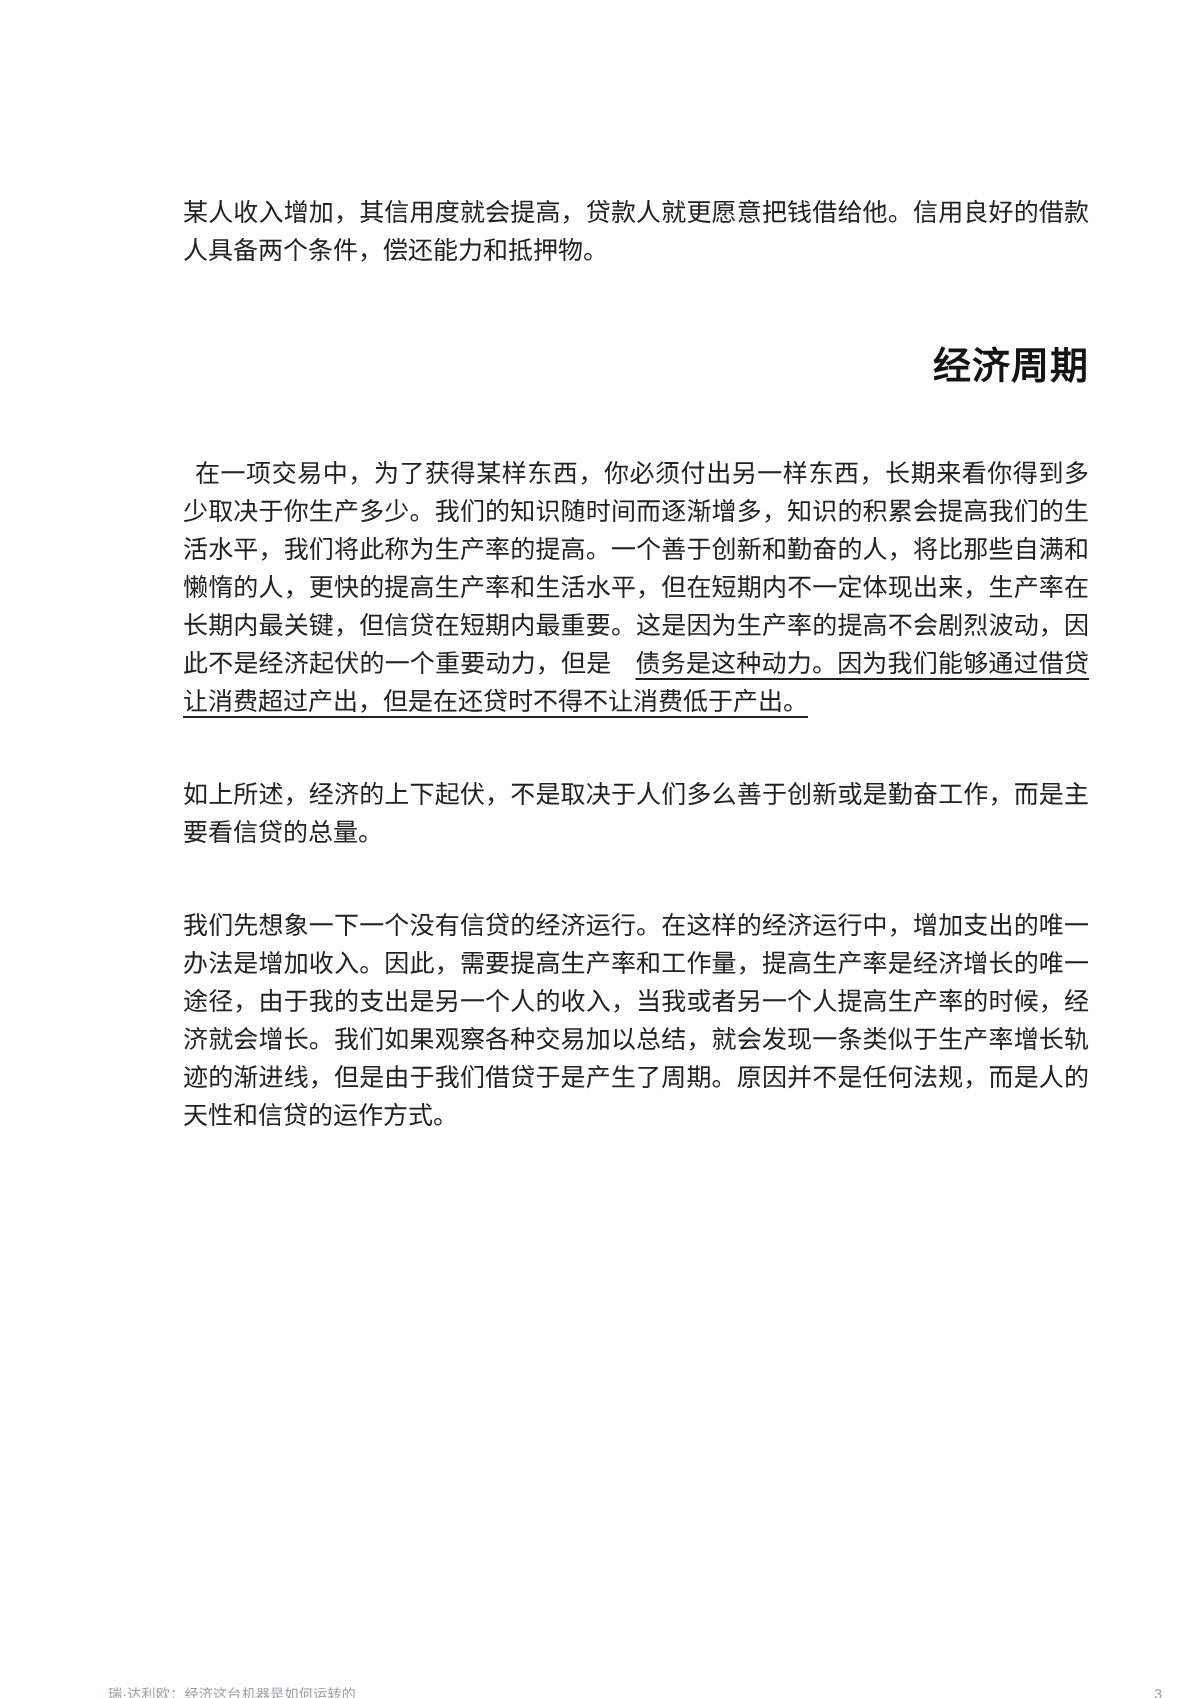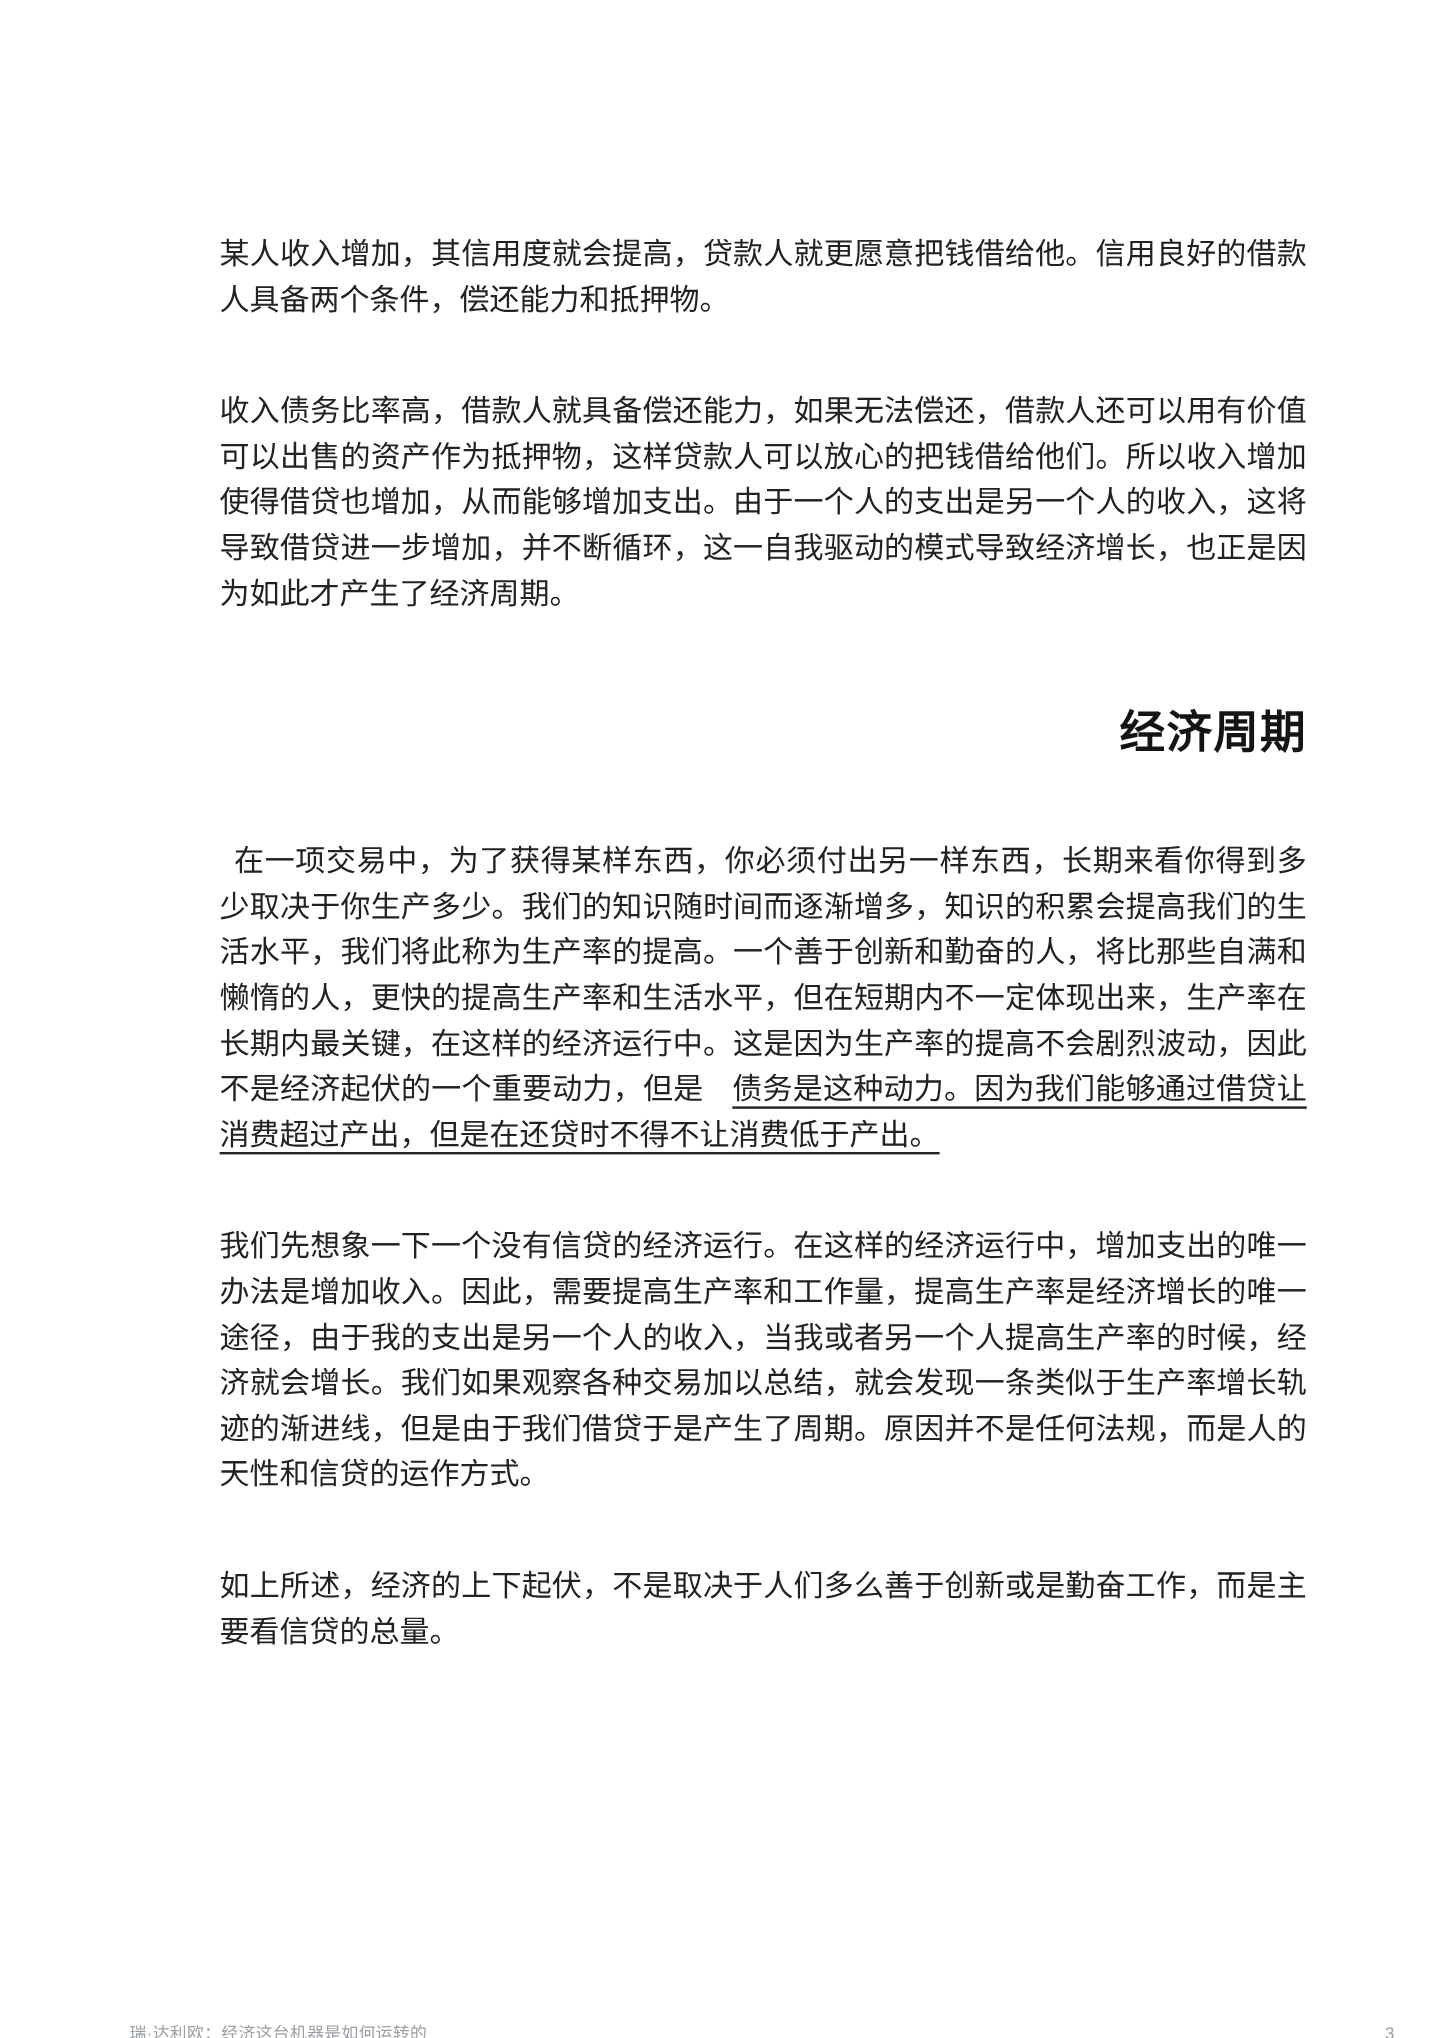--- a/index.html
+++ b/index.html
@@ -57,30 +57,29 @@
   .footer-page { color: #9aa0a6; }
 </style>
 </head>
 <body>
 
 <div class="page">
   <div class="content">
 
     <p class="body-para">某人收入增加，其信用度就会提高，贷款人就更愿意把钱借给他。信用良好的借款人具备两个条件，偿还能力和抵押物。</p>
 
-    <p class="body-para">收入债务比率高，借款人就具备偿还能力，如果无法偿还，借款人还可以用有价值可以出售的资产作为抵押物，这样贷款人可以放心的把钱借给他们。所以收入增加使得借贷也增加，从而能够增加支出。由于一个人的支出是另一个人的收入，这将导致借贷进一步增加，并不断循环，这一自我驱动的模式导致经济增长，也正是因为如此才产生了经济周期。</p>
 
     <h1 class="section-heading">经济周期</h1>
 
-    <p class="body-para"><span>在一项交易中，为了获得某样东西，你必须付出另一样东西，长期来看你得到多少取决于你生产多少。我们的知识随时间而逐渐增多，知识的积累会提高我们的生活水平，我们将此称为生产率的提高。一个善于创新和勤奋的人，将比那些自满和懒惰的人，更快的提高生产率和生活水平，但在短期内不一定体现出来，生产率在长期内最关键，在这样的经济运行中。这是因为生产率的提高不会剧烈波动，因此不是经济起伏的一个重要动力，但是</span><span class="underlined">债务是这种动力。因为我们能够通过借贷让消费超过产出，但是在还贷时不得不让消费低于产出。</span></p>
+    <p class="body-para"><span>在一项交易中，为了获得某样东西，你必须付出另一样东西，长期来看你得到多少取决于你生产多少。我们的知识随时间而逐渐增多，知识的积累会提高我们的生活水平，我们将此称为生产率的提高。一个善于创新和勤奋的人，将比那些自满和懒惰的人，更快的提高生产率和生活水平，但在短期内不一定体现出来，生产率在长期内最关键，但信贷在短期内最重要。这是因为生产率的提高不会剧烈波动，因此不是经济起伏的一个重要动力，但是</span><span class="underlined">债务是这种动力。因为我们能够通过借贷让消费超过产出，但是在还贷时不得不让消费低于产出。</span></p>
 
 
+    <p class="body-para">如上所述，经济的上下起伏，不是取决于人们多么善于创新或是勤奋工作，而是主要看信贷的总量。</p>
+
     <p class="body-para">我们先想象一下一个没有信贷的经济运行。在这样的经济运行中，增加支出的唯一办法是增加收入。因此，需要提高生产率和工作量，提高生产率是经济增长的唯一途径，由于我的支出是另一个人的收入，当我或者另一个人提高生产率的时候，经济就会增长。我们如果观察各种交易加以总结，就会发现一条类似于生产率增长轨迹的渐进线，但是由于我们借贷于是产生了周期。原因并不是任何法规，而是人的天性和信贷的运作方式。</p>
-
-    <p class="body-para">如上所述，经济的上下起伏，不是取决于人们多么善于创新或是勤奋工作，而是主要看信贷的总量。</p>
 
   </div>
 
   <div class="page-footer">
     <span class="footer-title">瑞·达利欧：经济这台机器是如何运转的</span>
     <span class="footer-page">3</span>
   </div>
 </div>
 
 </body></html>

